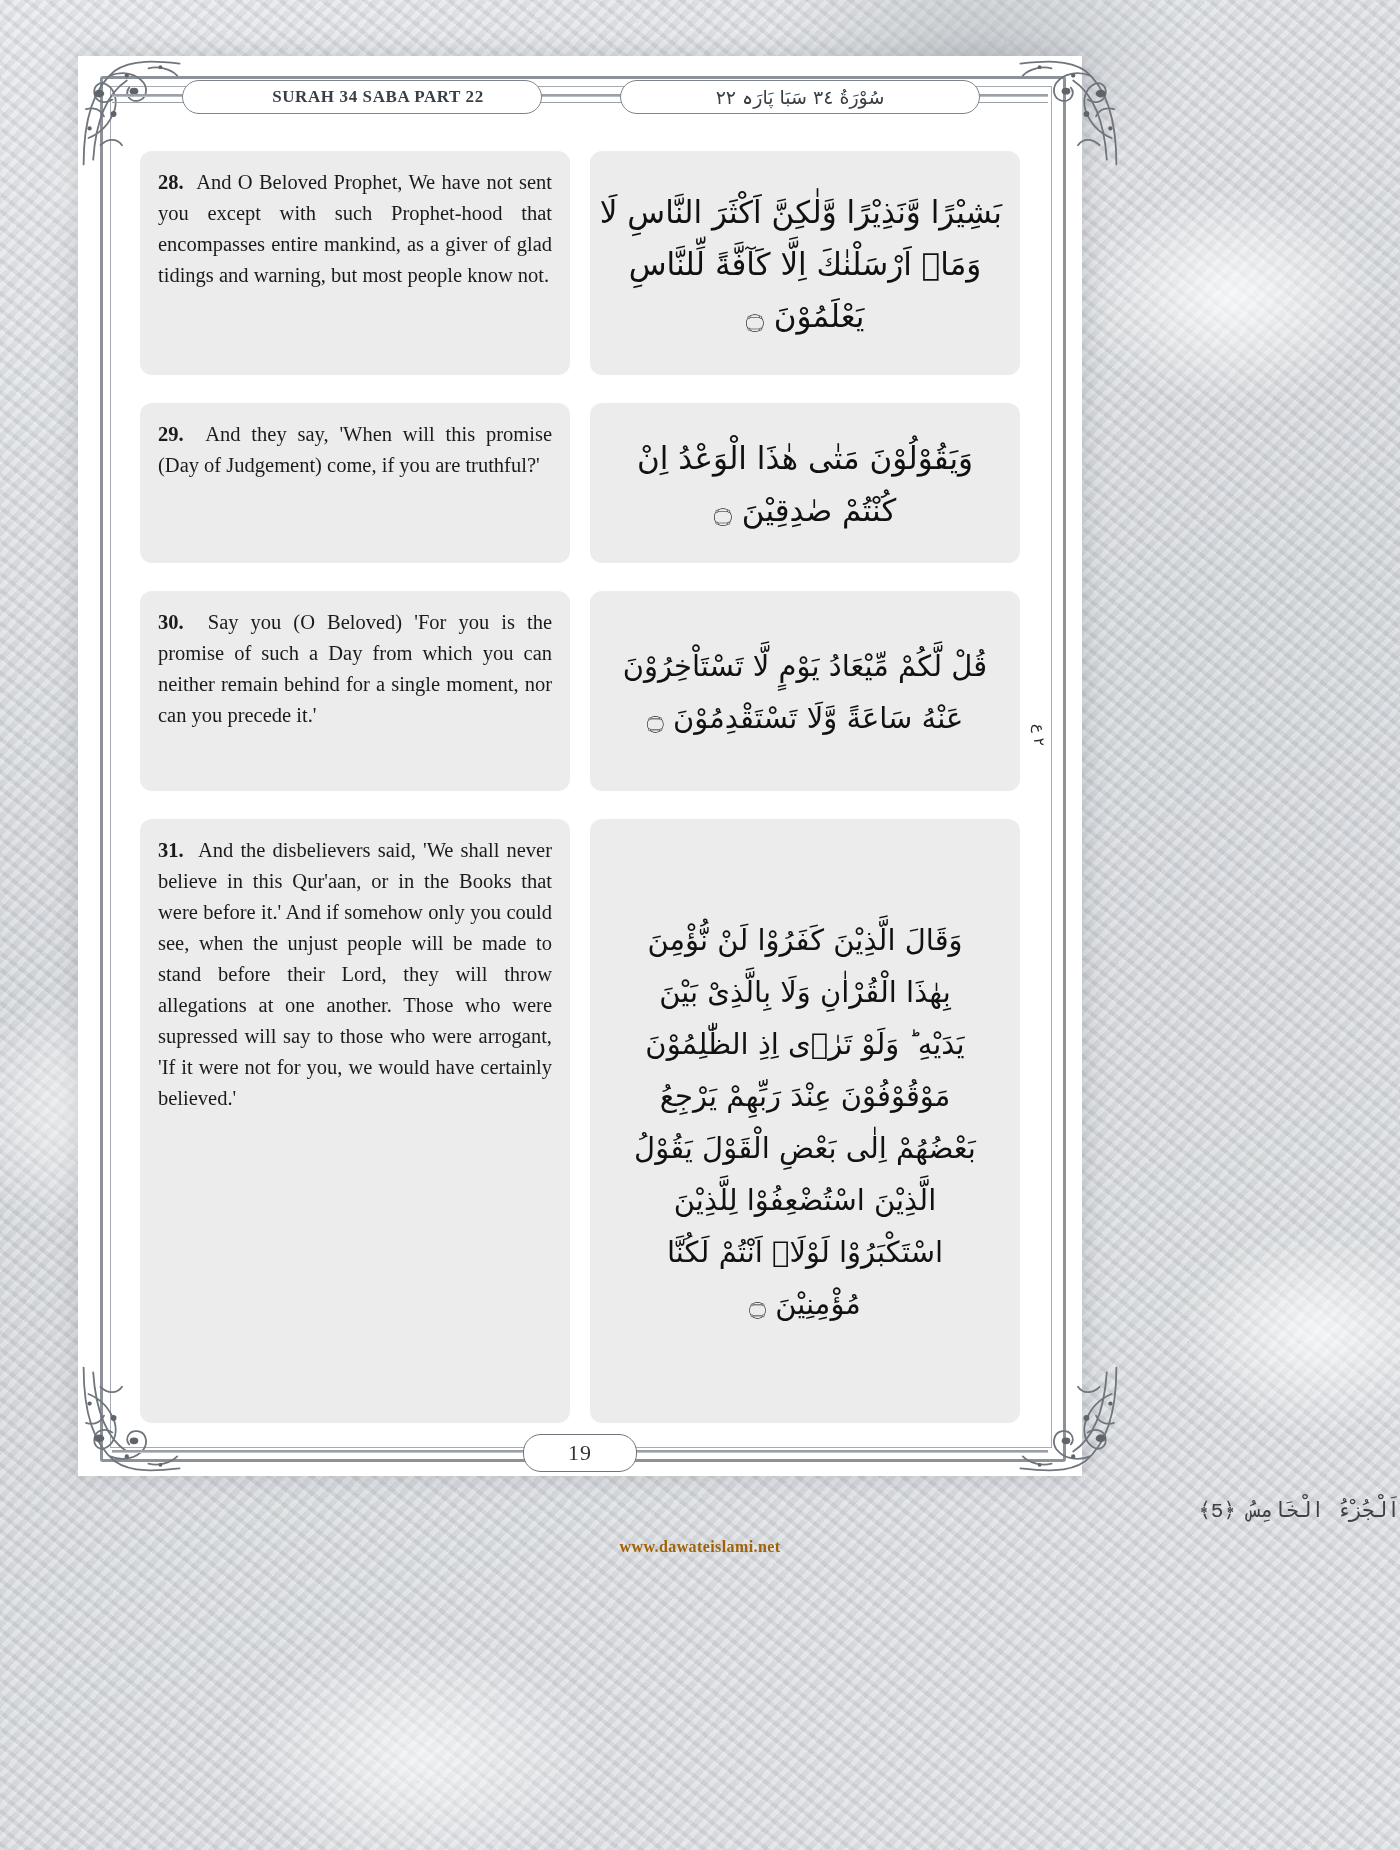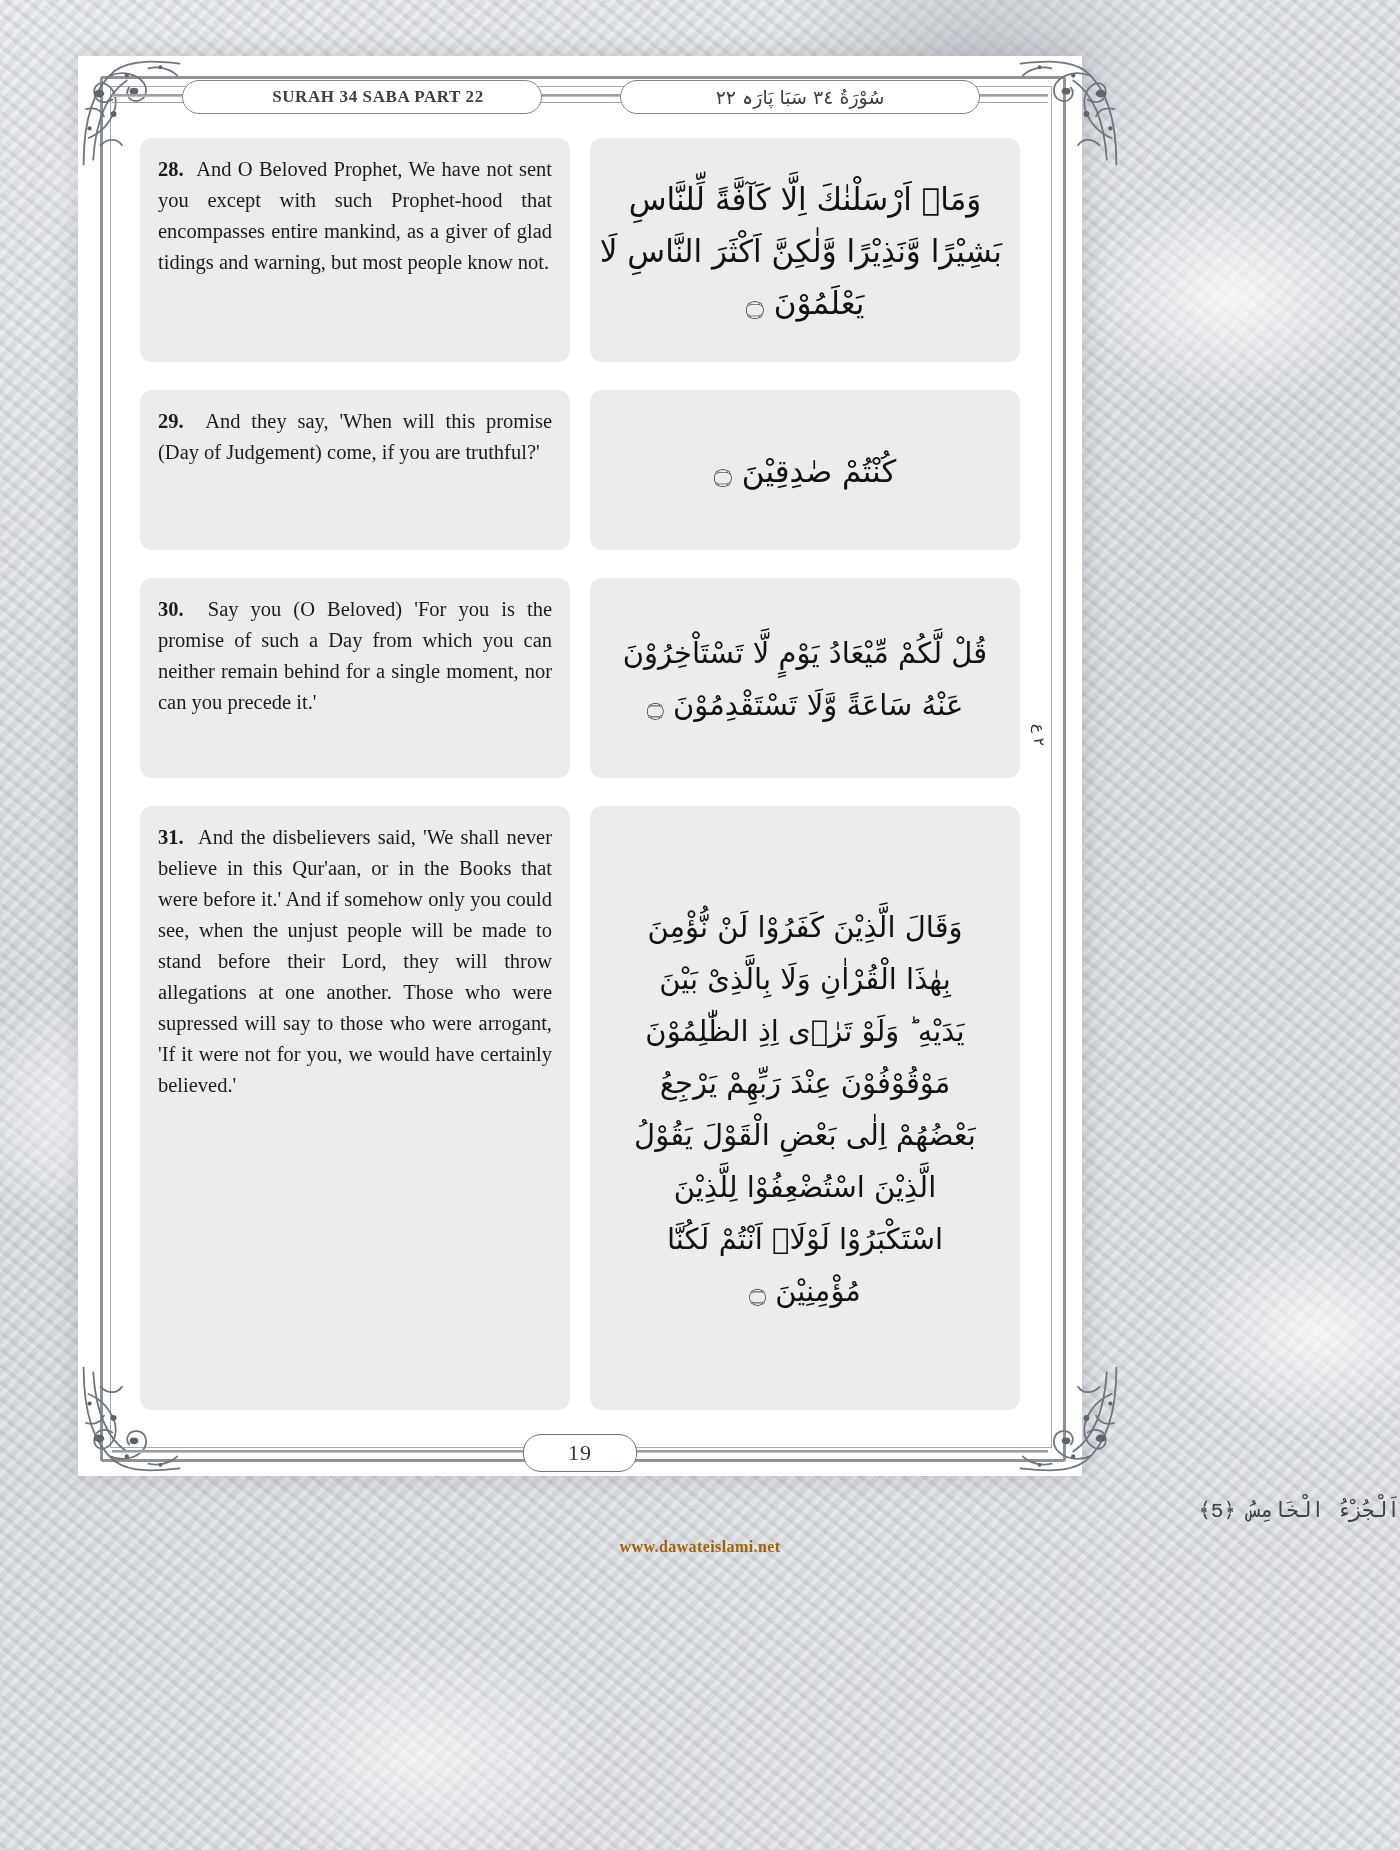--- a/index.html
+++ b/index.html
@@ -135,21 +135,21 @@
     font-size: 19px;
     color: #3a3f45;
     direction: rtl;
     white-space: nowrap;
   }
 
   
   #body-area {
     position: absolute;
     left: 140px;
-    top: 138px;
+    top: 151px;
     width: 880px;
     height: 1276px;
   }
   .verse-row {
     position: absolute;
     left: 0;
     width: 880px;
     display: flex;
     gap: 20px;
   }
@@ -384,33 +384,34 @@
 
 <div id="body-area">
 
   <div class="verse-row" style="top:0px;">
     <div class="panel panel-en" style="height:224px;">
       <p class="vtext">
         <span class="vnum">28.</span><span>And O Beloved Prophet, We have not sent you except with such Prophet-hood that encompasses entire mankind, as a giver of glad tidings and warning, but most people know not.</span>
       </p>
     </div>
     <div class="panel panel-ar" style="height:224px;">
+      <div class="aline">بَشِیْرًا وَّنَذِیْرًا وَّلٰكِنَّ اَكْثَرَ النَّاسِ لَا</div>
       <div class="aline">وَمَاۤ اَرْسَلْنٰكَ اِلَّا كَآفَّةً لِّلنَّاسِ</div>
-      <div class="aline">بَشِیْرًا وَّنَذِیْرًا وَّلٰكِنَّ اَكْثَرَ النَّاسِ لَا</div>
       <div class="aline">یَعْلَمُوْنَ ۝</div>
     </div>
   </div>
 
   <div class="verse-row" style="top:252px;">
     <div class="panel panel-en" style="height:160px;">
       <p class="vtext">
         <span class="vnum">29.</span><span>And they say, 'When will this promise (Day of Judgement) come, if you are truthful?'</span>
       </p>
     </div>
     <div class="panel panel-ar" style="height:160px;">
+      <div class="aline">وَیَقُوْلُوْنَ مَتٰى هٰذَا الْوَعْدُ اِنْ</div>
       <div class="aline">كُنْتُمْ صٰدِقِیْنَ ۝</div>
     </div>
   </div>
 
   <div class="verse-row" style="top:440px;">
     <div class="panel panel-en" style="height:200px;">
       <p class="vtext">
         <span class="vnum">30.</span><span>Say you (O Beloved) 'For you is the promise of such a Day from which you can neither remain behind for a single moment, nor can you precede it.'</span>
       </p>
     </div>

